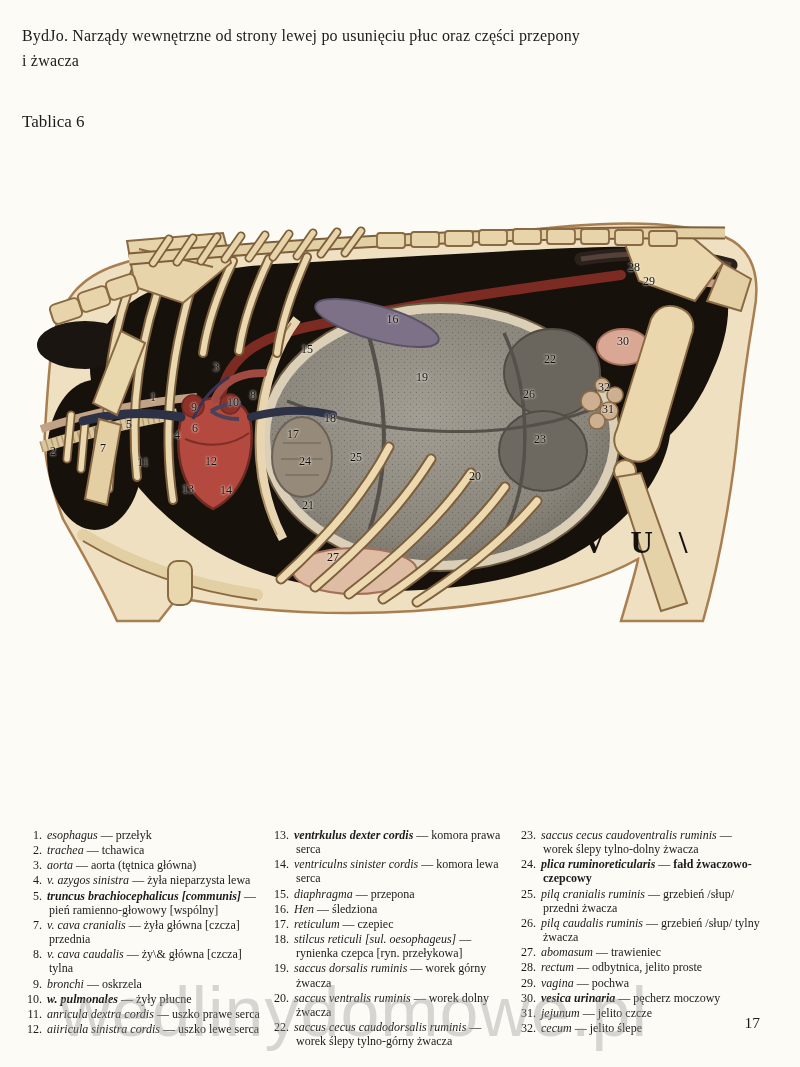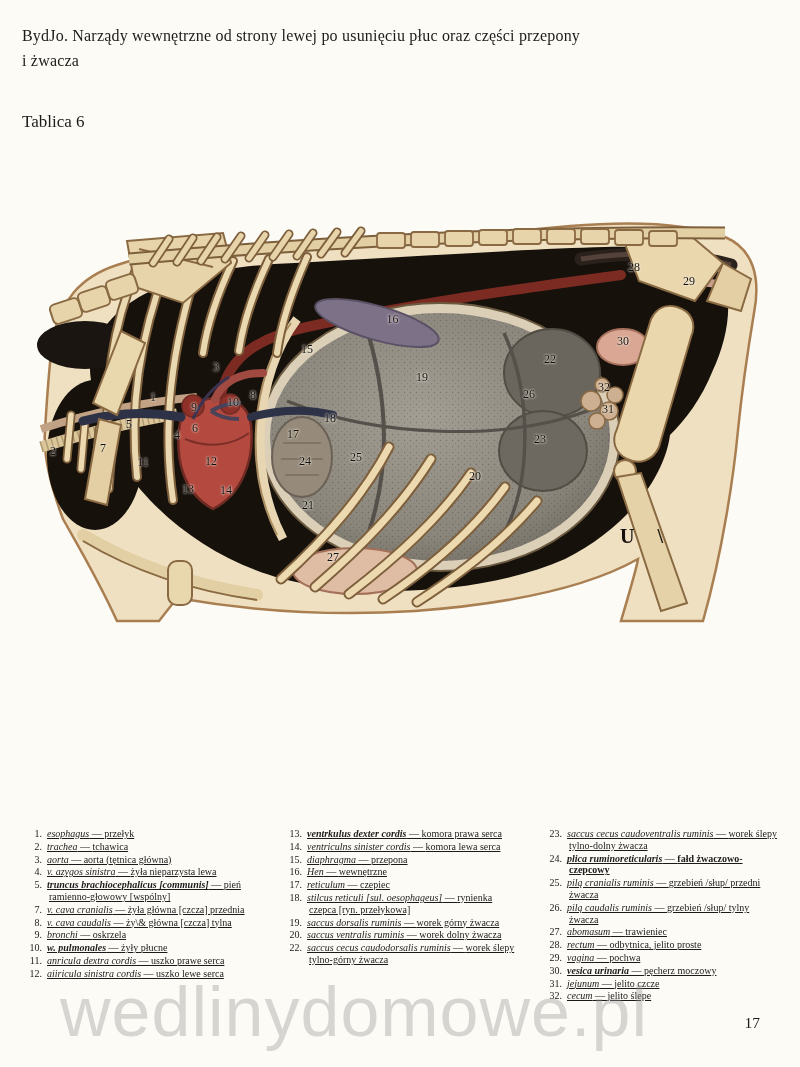--- a/index.html
+++ b/index.html
@@ -12,24 +12,24 @@
     font-size:16px; line-height:1.55; letter-spacing:.2px; }
   .plate { position:absolute; left:22px; top:112px; font-size:17px; }
 
   #figure { position:absolute; left:25px; top:205px; width:745px; height:430px; }
   #figure svg { position:absolute; left:0; top:0; }
   .labels-layer { position:absolute; left:0; top:0; width:745px; height:430px; z-index:3; }
   .fig-num { position:absolute; transform:translate(-50%,-50%);
     font-size:12px; color:#14110d;
     text-shadow:0 0 2px rgba(252,248,238,.95), 0 0 3px rgba(252,248,238,.8);font-family:Liberation Serif, serif; }
   .fig-mark { position:absolute; left:558px; top:320px; z-index:3;
-    font-weight:bold; font-size:20px; letter-spacing:9px; color:#15110c; }
+    font-weight:bold; font-size:31px; letter-spacing:9px; color:#15110c; }
 
   #legend { position:absolute; left:25px; top:828px; width:752px; z-index:1;
-    display:flex; gap:28px; font-size:10px; line-height:1.18;text-decoration:underline; }
+    display:flex; gap:5px; font-size:12px; line-height:1.18; }
   .legend-col { width:242px; }
   .legend-item { padding-left:24px; text-indent:-24px; margin-bottom:1px; }
   .num { display:inline-block; width:17px; text-align:right; text-indent:0; margin-right:5px; }
   .latin { font-style:italic; }
   .bold { font-weight:bold; }
 
   .watermark { position:absolute; left:60px; top:972px; z-index:4; pointer-events:none;
     font-family:"Liberation Sans", sans-serif; font-size:70px; letter-spacing:1px;
     color:#9a9a9a; opacity:.38; white-space:nowrap; }
   .page-num { position:absolute; right:40px; top:1014px; font-size:15.5px; }
@@ -259,21 +259,21 @@
       <div class="fig-num" style="left: 397px; top: 172px;">19</div>
       <div class="fig-num" style="left: 450px; top: 271px;">20</div>
       <div class="fig-num" style="left: 283px; top: 300px;">21</div>
       <div class="fig-num" style="left: 525px; top: 154px;">22</div>
       <div class="fig-num" style="left: 515px; top: 234px;">23</div>
       <div class="fig-num" style="left: 280px; top: 256px;">24</div>
       <div class="fig-num" style="left: 331px; top: 252px;">25</div>
       <div class="fig-num" style="left: 504px; top: 189px;">26</div>
       <div class="fig-num" style="left: 308px; top: 352px;">27</div>
       <div class="fig-num" style="left: 609px; top: 62px;">28</div>
-      <div class="fig-num" style="left: 664px; top: 76px; text-align: right;">29</div>
+      <div class="fig-num" style="left: 624px; top: 76px; text-align: right;">29</div>
       <div class="fig-num" style="left: 598px; top: 136px;">30</div>
       <div class="fig-num" style="left: 583px; top: 204px;">31</div>
       <div class="fig-num" style="left: 579px; top: 174px; margin-top: 8px;">32</div>
     </div>
   <div class="fig-mark">V U \</div>
 </div>
 
 <div id="legend">
   <div class="legend-col">
       <div class="legend-item"><span class="num">1.</span><span class="latin">esophagus</span><span> — </span><span>przełyk</span></div>
@@ -285,21 +285,21 @@
       <div class="legend-item"><span class="num">8.</span><span class="latin">v. cava caudalis</span><span> — </span><span>ży\&amp; główna [czcza] tylna</span></div>
       <div class="legend-item"><span class="num">9.</span><span class="latin">bronchi</span><span> — </span><span>oskrzela</span></div>
       <div class="legend-item"><span class="num">10.</span><span class="latin bold">w. pulmonales</span><span> — </span><span>żyły płucne</span></div>
       <div class="legend-item"><span class="num">11.</span><span class="latin">anricula dextra cordis</span><span> — </span><span>uszko prawe serca</span></div>
       <div class="legend-item"><span class="num">12.</span><span class="latin">aiiricula sinistra cordis</span><span> — </span><span>uszko lewe serca</span></div>
     </div>
   <div class="legend-col">
       <div class="legend-item"><span class="num">13.</span><span class="latin bold">ventrkulus dexter cordis</span><span> — </span><span>komora prawa serca</span></div>
       <div class="legend-item"><span class="num">14.</span><span class="latin">ventriculns sinister cordis</span><span> — </span><span>komora lewa serca</span></div>
       <div class="legend-item"><span class="num">15.</span><span class="latin">diaphragma</span><span> — </span><span>przepona</span></div>
-      <div class="legend-item"><span class="num">16.</span><span class="latin">Hen</span><span> — </span><span>wewnętrzne</span></div>
+      <div class="legend-item"><span class="num">16.</span><span class="latin">Hen</span><span> — </span><span>śledziona</span></div>
       <div class="legend-item"><span class="num">17.</span><span class="latin">reticulum</span><span> — </span><span>czepiec</span></div>
       <div class="legend-item"><span class="num">18.</span><span class="latin">stilcus reticuli [sul. oesophageus]</span><span> — </span><span>rynienka czepca [ryn. przełykowa]</span></div>
       <div class="legend-item"><span class="num">19.</span><span class="latin">saccus dorsalis ruminis</span><span> — </span><span>worek górny żwacza</span></div>
       <div class="legend-item"><span class="num">20.</span><span class="latin">saccus ventralis ruminis</span><span> — </span><span>worek dolny żwacza</span></div>
       <div class="legend-item"><span class="num">22.</span><span class="latin">saccus cecus caudodorsalis ruminis</span><span> — </span><span>worek ślepy tylno-górny żwacza</span></div>
     </div>
   <div class="legend-col">
       <div class="legend-item"><span class="num">23.</span><span class="latin">saccus cecus caudoventralis ruminis</span><span> — </span><span>worek ślepy tylno-dolny żwacza</span></div>
       <div class="legend-item"><span class="num">24.</span><span class="latin bold">plica ruminoreticularis</span><span> — </span><span class="bold">fałd żwaczowo-czepcowy</span></div>
       <div class="legend-item"><span class="num">25.</span><span class="latin">pilą cranialis ruminis</span><span> — </span><span>grzebień /słup/ przedni żwacza</span></div>

